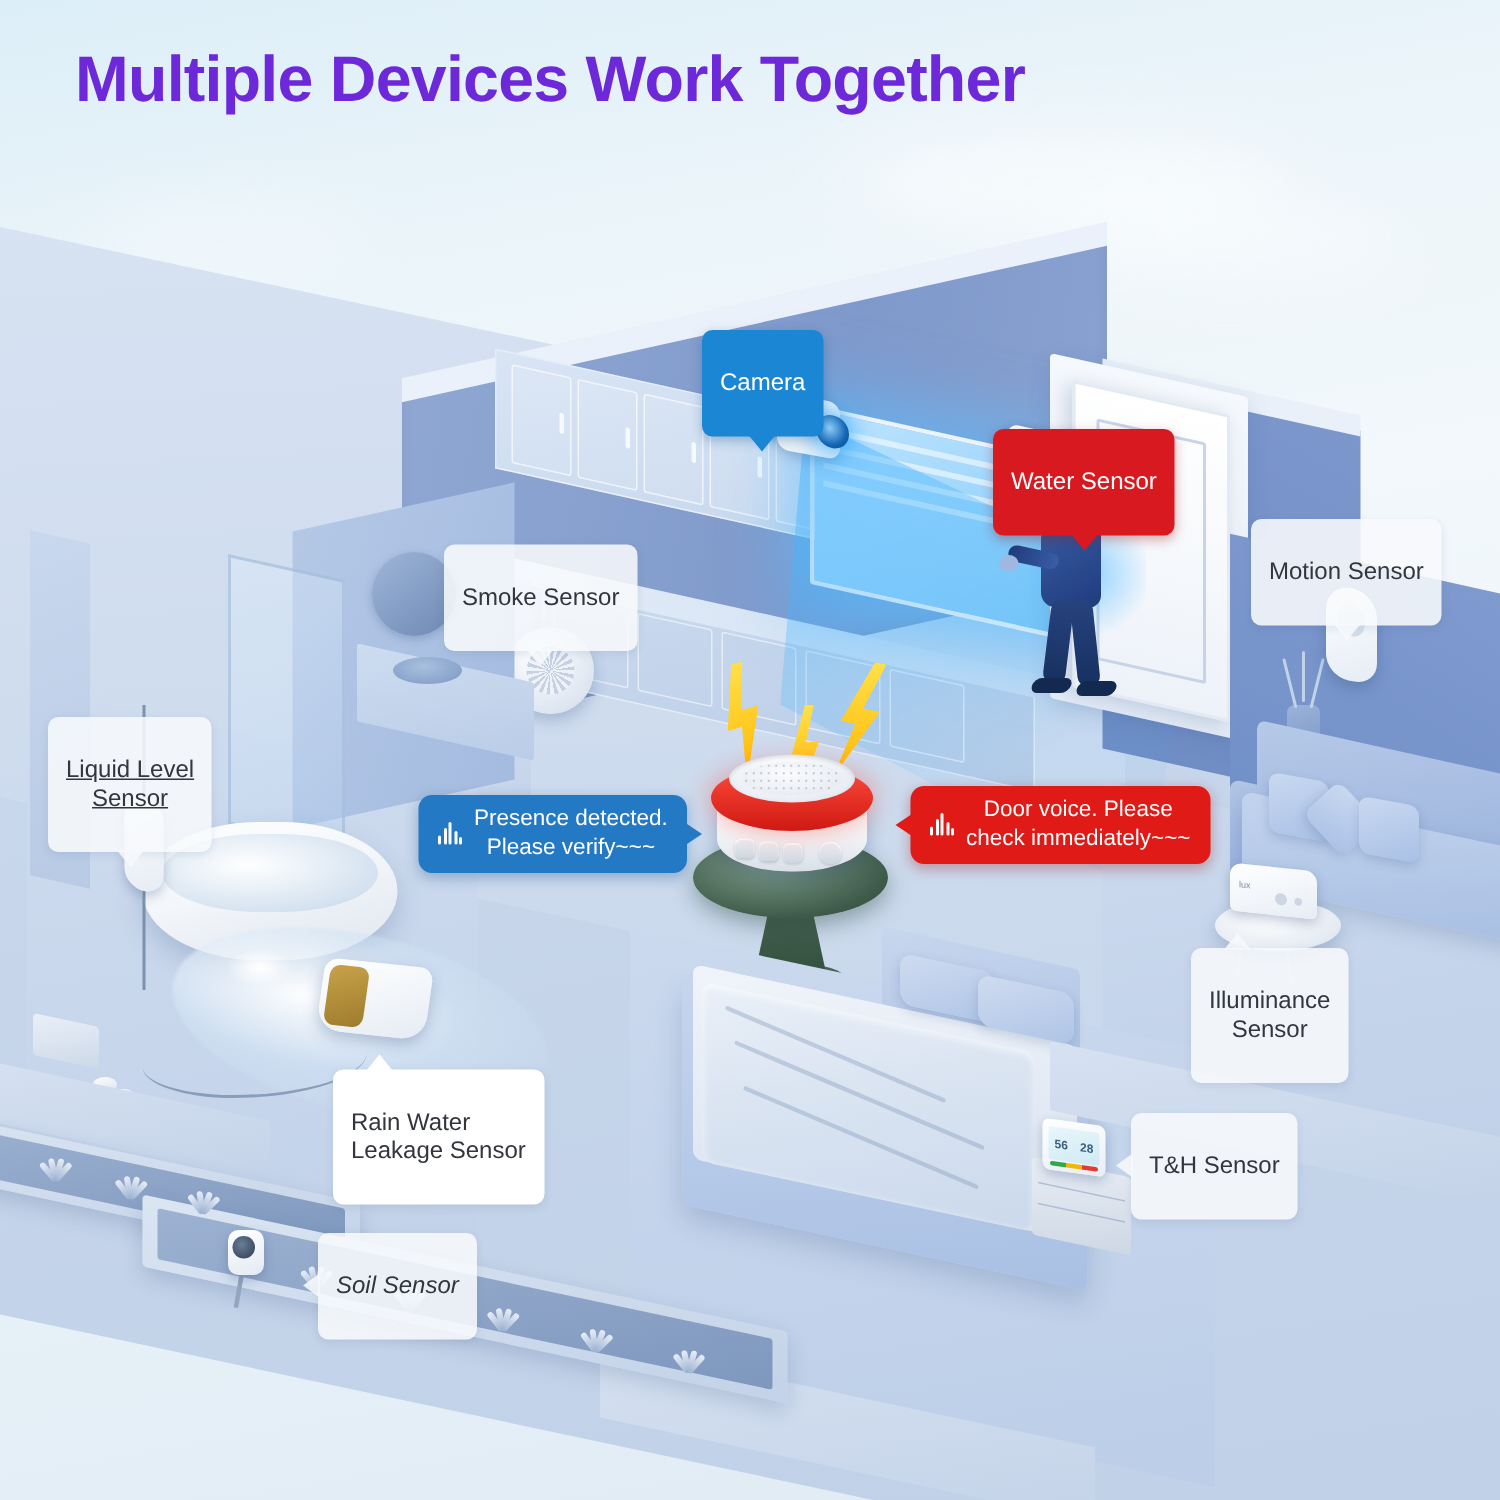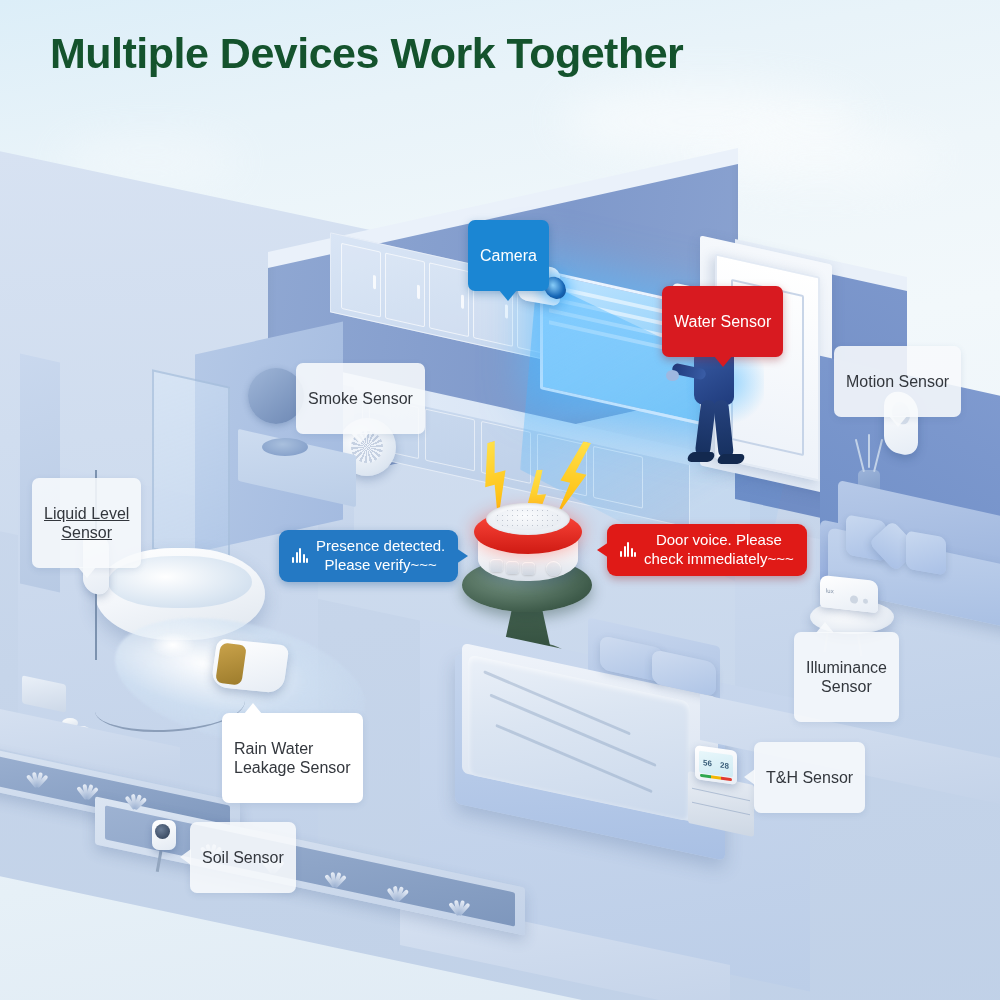--- a/index.html
+++ b/index.html
@@ -5,21 +5,21 @@
   * { margin:0; padding:0; box-sizing:border-box; }
   html,body { width:1000px; height:1000px; overflow:hidden; }
   body {
     font-family:"Liberation Sans", sans-serif;
     background:linear-gradient(170deg,#dceef8 0%,#e8f3f9 14%,#eef6fa 26%,#f2f8fb 40%,#eef5fa 58%,#e6f0f7 76%,#dfeaf4 100%);
     position:relative;
   }
 
   
   #header { position:absolute; left:0; top:0; width:1000px; padding:30px 50px 0 50px; z-index:40; }
-  #title { font-size:43px; font-weight:bold; color:#14532d; letter-spacing:-0.5px; line-height:1.1; }
+  #title { font-size:43px; font-weight:bold; color:#6d28d9; letter-spacing:-0.5px; line-height:1.1; }
   #subtitle { margin-top:18px; font-size:24px; color:#545454; line-height:1.42; max-width:905px; font-weight:400; }
 
   
   .cloud { position:absolute; border-radius:50%; background:#ffffff; filter:blur(22px); opacity:.55; }
 
   
   #scene { position:absolute; left:0; top:170px; width:1000px; height:830px; }
 
   .srf { position:absolute; }
 
@@ -355,21 +355,21 @@
   #lbl-motion .tail-down { border-top:11px solid rgba(247,249,252,.88); }
   #lbl-liquid { left:32px; top:478px;text-decoration:underline; }
   #lbl-liquid .tail-down { border-top:11px solid rgba(247,249,252,.88); }
   #lbl-illum  { left:794px; top:632px; }
   #lbl-illum .tail-up { border-bottom:11px solid rgba(247,249,252,.88); left:30%; }
   #lbl-rain   { left:222px; top:713px; text-align:left; }
   #lbl-rain .tail-up { border-bottom:11px solid #ffffff; left:22%; }
   #lbl-rain.light { background:#ffffff; }
   #lbl-th     { left:754px; top:742px; }
   #lbl-th .tail-left { border-right:11px solid rgba(247,249,252,.88); }
-  #lbl-soil   { left:190px; top:822px; }
+  #lbl-soil   { left:212px; top:822px;font-style:italic; }
   #lbl-soil .tail-left { border-right:11px solid rgba(247,249,252,.88); }
 
   
   .alert {
     position:absolute; z-index:70; border-radius:9px; padding:7px 13px;
     font-size:15px; line-height:1.25; color:#fff; white-space:pre-line;
     display:flex; align-items:center; gap:8px;
   }
   #alert-presence { left:279px; top:530px; background:#2479c4; text-align:center;
                     box-shadow:0 3px 9px rgba(20,80,140,.35); }

